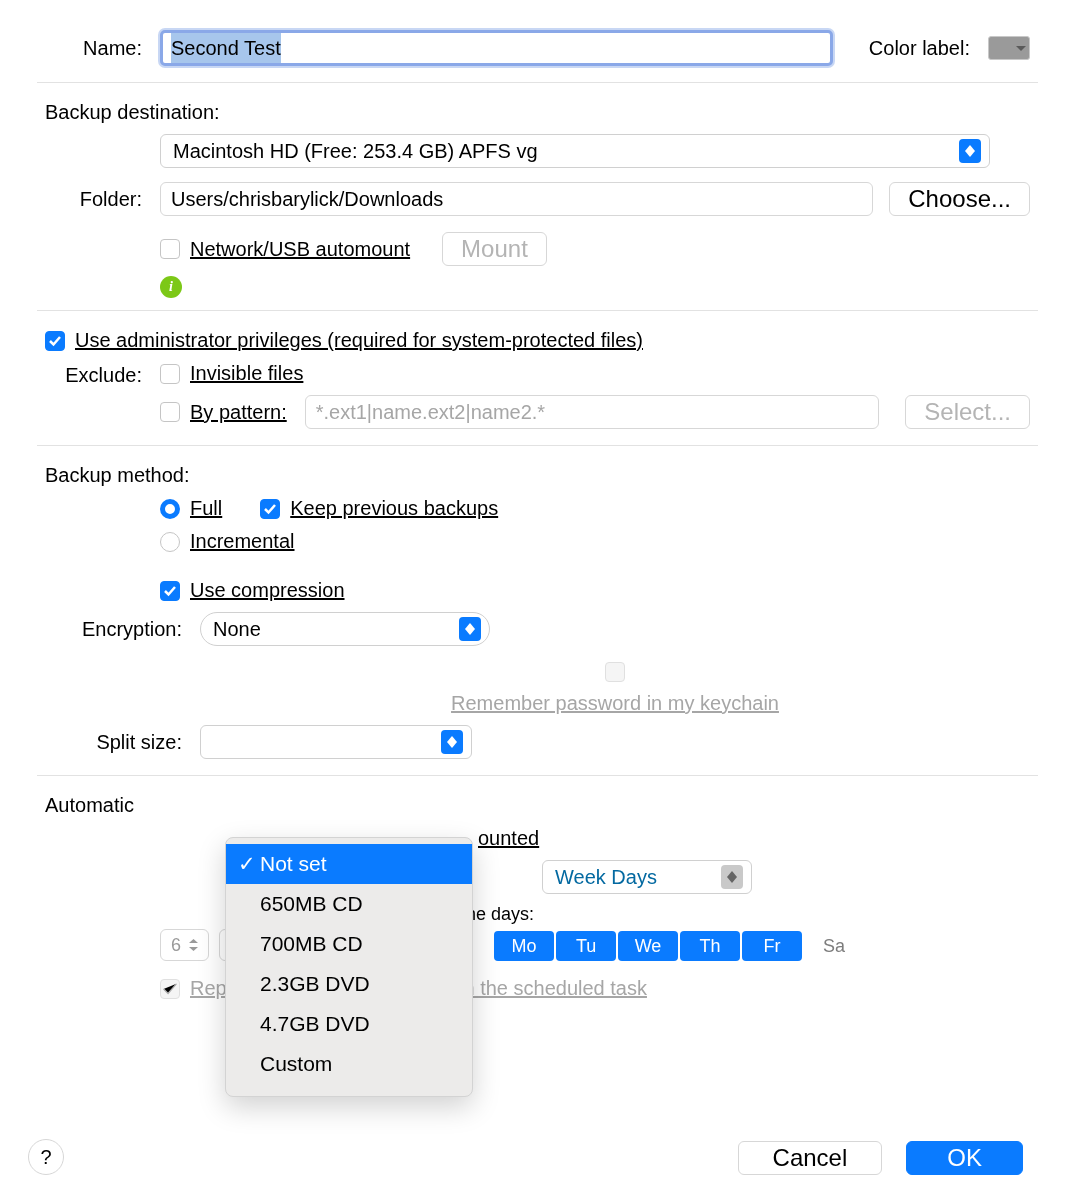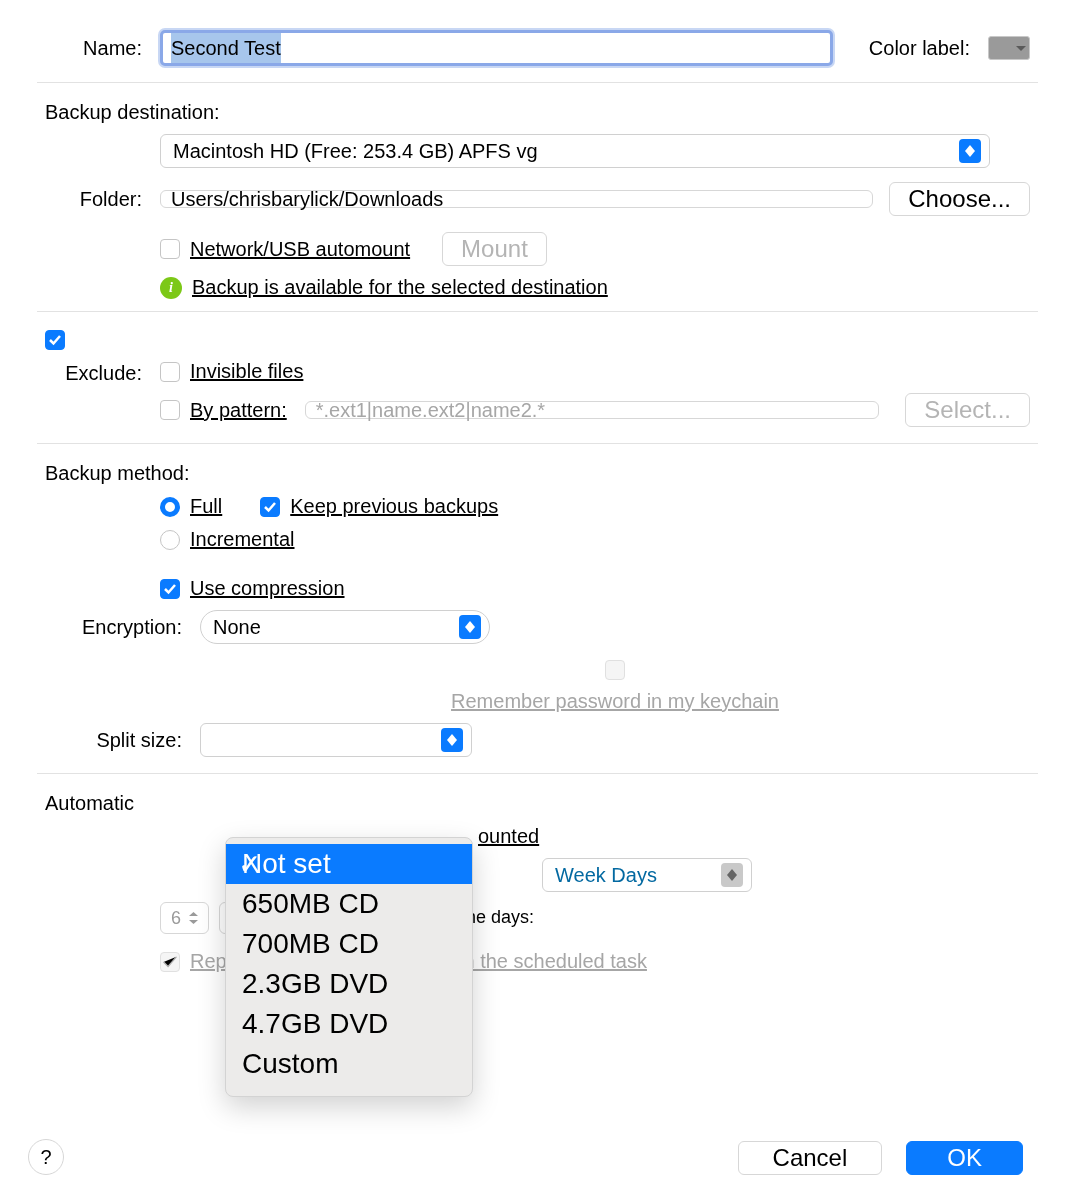--- a/index.html
+++ b/index.html
@@ -49,21 +49,21 @@
 .stepper-end {
   width: 22px; height: 24px; border-radius: 4px; background:#0a7bff;
   display:flex; flex-direction:column; align-items:center; justify-content:center;
 }
 .stepper-end.gray { background:#c9c9c9; }
 .stepper-end svg { width:10px; height:6px; fill:#fff; }
 .stepper-end.gray svg { fill:#656565; }
 
 .textfield {
   border:1px solid #d7d7d7; border-radius:6px; background:#fff;
-  height: 18px; padding: 4px 10px; font-size: 20px; color:#000; display:flex; align-items:center;
+  height: 34px; padding: 4px 10px; font-size: 20px; color:#000; display:flex; align-items:center;
 }
 .btn {
   border:1px solid #d7d7d7; border-radius:6px; background:#fff;
   height: 34px; padding: 0 18px; font-size: 24px; color:#000; display:inline-flex; align-items:center;
 }
 .btn.disabled { color:#b4b4b4; }
 .btn.primary { background:#0a7bff; color:#fff; border-color:#0a7bff; padding:0 40px; }
 
 .checkbox { width:20px; height:20px; border:1px solid #c5c5c5; border-radius:4px; display:inline-flex; align-items:center; justify-content:center; background:#fff; }
 .checkbox.checked { background:#0a7bff; border-color:#0a7bff; }
@@ -79,21 +79,21 @@
 .cb-row .text { font-size:20px;text-decoration:underline; }
 .muted { color:#a6a6a6; }
 
 .dropdown-open {
   position:absolute; left:225px; top:837px; width:248px;
   background:#ecebea; border:1px solid #d3d3d3; border-radius:8px;
   box-shadow:0 10px 28px rgba(0,0,0,0.18);
   padding: 6px 0 12px 0;
   z-index: 10;
 }
-.dropdown-open .item { display:flex; align-items:center; height:40px; padding:0 18px 0 16px; font-size:28px; position:relative; }
+.dropdown-open .item { display:flex; align-items:center; height:40px; padding:0 18px 0 34px; font-size:21px; position:relative; }
 .dropdown-open .item.selected { background:#0a7bff; color:#fff; }
 .dropdown-open .item.selected::before { content:"✓"; position:absolute; left:12px; }
 
 .days-row { display:flex; gap:2px; }
 .day { width:60px; height:30px; border-radius:4px; display:flex; align-items:center; justify-content:center; font-size:18px; color:#7d7d7d; }
 .day.on { background:#0a7bff; color:#fff; }
 
 .small-popup { display:flex; align-items:center; gap:8px; border:1px solid #d7d7d7; border-radius:6px; height:32px; padding:0 10px; font-size:18px; color:#9a9a9a; background:#fff; }
 .small-popup svg { width:9px; height:12px; fill:#9a9a9a; }
 
@@ -140,31 +140,31 @@
   <div class="btn" style="margin-left:16px;">Choose...</div>
 </div>
 
 <div class="indent cb-row">
   <span class="checkbox"></span>
   <span class="text">Network/USB automount</span>
   <span class="btn disabled" style="margin-left:22px;">Mount</span>
 </div>
 <div class="indent cb-row">
   <span class="info-icon">i</span>
-  <span class="text">Backup is available for the selected destination</span>
 </div>
 
 <hr class="divider">
 
 <div class="cb-row">
   <span class="checkbox checked">
       <svg viewBox="0 0 14 14">
         <path d="M2 7 L5.5 10.5 L12 3"></path>
       </svg>
     </span>
+  <span class="text">Use administrator privileges (required for system-protected files)</span>
 </div>
 
 <div class="row" style="align-items:flex-start; margin-top:6px;">
   <div class="label-col" style="padding-top:2px;">Exclude:</div>
   <div style="flex:1;">
     <div class="cb-row">
       <span class="checkbox"></span>
       <span class="text">Invisible files</span>
     </div>
     <div class="cb-row" style="margin-bottom:0;">
@@ -282,20 +282,29 @@
         <div class="small-popup">
             <span>PM</span>
             <svg viewBox="0 0 9 12">
               <path d="M4.5 0 L9 4 L0 4 Z M0 8 L9 8 L4.5 12 Z"></path>
             </svg>
           </div>
       </div>
     </div>
     <div style="margin-left:50px;">
       <div class="text" style="margin-bottom:6px;">On the days:</div>
+      <div class="days-row" id="days-row">
+          <div class="day">Su</div>
+          <div class="day on">Mo</div>
+          <div class="day on">Tu</div>
+          <div class="day on">We</div>
+          <div class="day on">Th</div>
+          <div class="day on">Fr</div>
+          <div class="day">Sa</div>
+        </div>
     </div>
   </div>
 
   <div class="cb-row muted" style="margin-top:16px;">
     <span class="checkbox disabled">
       <svg viewBox="0 0 14 14" style="stroke:#b0b0b0;">
           <path d="M2 7 L5.5 10.5 L12 3"></path>
         </svg>
     </span>
     <span class="text">Repeat attempts if unable to run the scheduled task</span>

